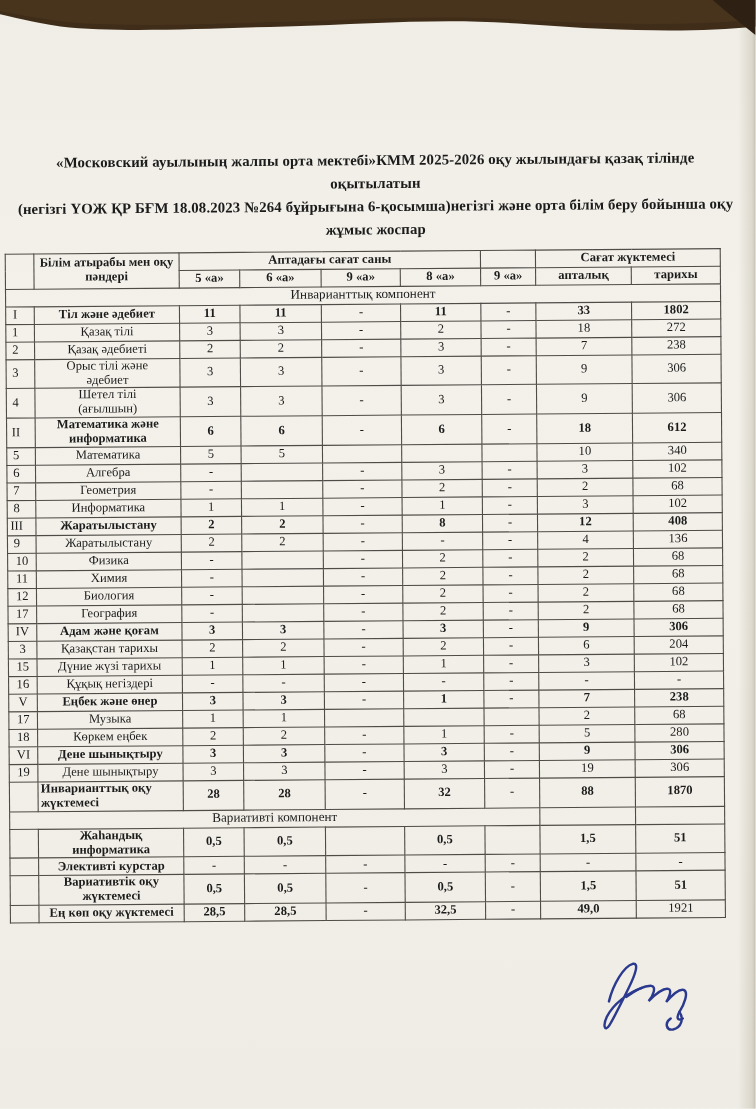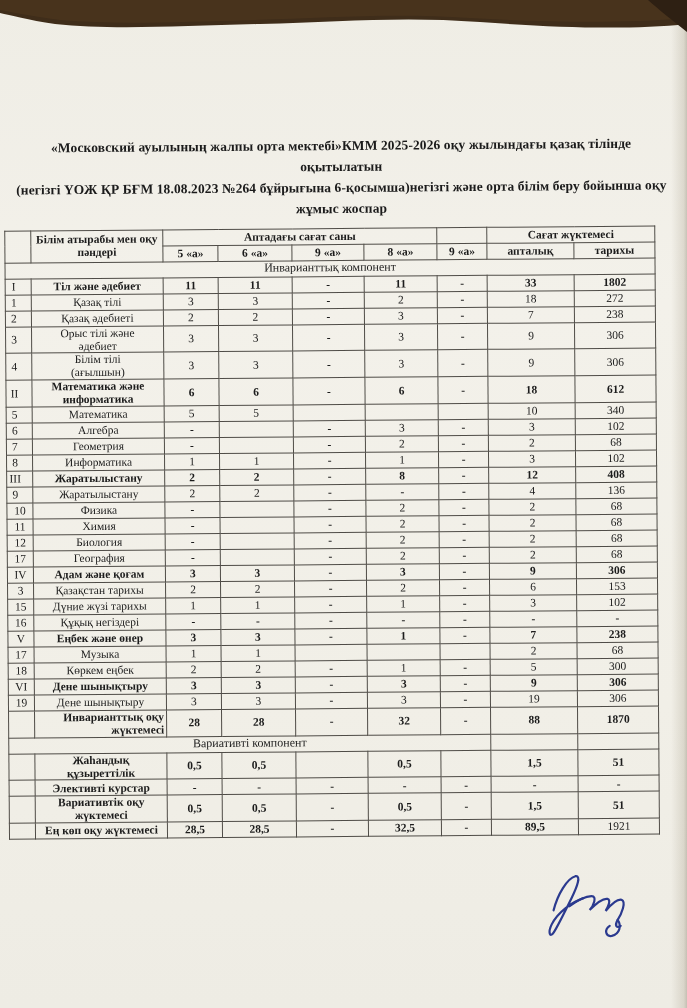--- a/index.html
+++ b/index.html
@@ -146,21 +146,21 @@
           <td>-</td>
           <td>3</td>
           <td>-</td>
           <td>9</td>
           <td>306</td>
         </tr>
         <tr class="clipped">
           <td>
             <div class="num-wrap"><span>4</span></div>
           </td>
-          <td class="name-cell">Білім тілі
+          <td class="name-cell">Шетел тілі
 (ағылшын)</td>
           <td>3</td>
           <td>3</td>
           <td>-</td>
           <td>3</td>
           <td>-</td>
           <td>9</td>
           <td>306</td>
         </tr>
         <tr class="clipped">
@@ -324,21 +324,21 @@
           <td>
             <div class="num-wrap"><span>3</span></div>
           </td>
           <td class="name-cell">Қазақстан тарихы</td>
           <td>2</td>
           <td>2</td>
           <td>-</td>
           <td>2</td>
           <td>-</td>
           <td>6</td>
-          <td>153</td>
+          <td>204</td>
         </tr>
         <tr>
           <td>
             <div class="num-wrap"><span>15</span></div>
           </td>
           <td class="name-cell">Дүние жүзі тарихы</td>
           <td>1</td>
           <td>1</td>
           <td>-</td>
           <td>1</td>
@@ -389,21 +389,21 @@
           <td>
             <div class="num-wrap"><span>18</span></div>
           </td>
           <td class="name-cell">Көркем еңбек</td>
           <td>2</td>
           <td>2</td>
           <td>-</td>
           <td>1</td>
           <td>-</td>
           <td>5</td>
-          <td>300</td>
+          <td>280</td>
         </tr>
         <tr>
           <td>
             <div class="num-wrap"><span>VI</span></div>
           </td>
           <td class="name-cell bold">Дене шынықтыру</td>
           <td class="bold">3</td>
           <td class="bold">3</td>
           <td class="bold">-</td>
           <td class="bold">3</td>
@@ -421,40 +421,40 @@
           <td>-</td>
           <td>3</td>
           <td>-</td>
           <td>19</td>
           <td>306</td>
         </tr>
         <tr>
           <td>
             <div class="num-wrap"><span></span></div>
           </td>
-          <td class="name-cell bold" style="text-align: right;">Инварианттық оқу
+          <td class="name-cell bold" style="text-align: left;">Инварианттық оқу
 жүктемесі</td>
           <td class="bold">28</td>
           <td class="bold">28</td>
           <td class="bold">-</td>
           <td class="bold">32</td>
           <td class="bold">-</td>
           <td class="bold">88</td>
           <td class="bold">1870</td>
         </tr>
         <tr>
           <td class="section-cell" colspan="7">Вариативті компонент</td>
           <td></td>
           <td></td>
         </tr>
         <tr>
           <td>
             <div class="num-wrap"><span></span></div>
           </td>
-          <td class="name-cell bold">Жаһандық құзыреттілік</td>
+          <td class="name-cell bold">Жаһандық информатика</td>
           <td class="bold">0,5</td>
           <td class="bold">0,5</td>
           <td class="bold"></td>
           <td class="bold">0,5</td>
           <td class="bold"></td>
           <td class="bold">1,5</td>
           <td class="bold">51</td>
         </tr>
         <tr>
           <td>
@@ -486,21 +486,21 @@
         <tr>
           <td>
             <div class="num-wrap"><span></span></div>
           </td>
           <td class="name-cell bold">Ең көп оқу жүктемесі</td>
           <td class="bold">28,5</td>
           <td class="bold">28,5</td>
           <td class="bold">-</td>
           <td class="bold">32,5</td>
           <td class="bold">-</td>
-          <td class="bold">89,5</td>
+          <td class="bold">49,0</td>
           <td>1921</td>
         </tr>
       </tbody>
   </table>
 
   <svg class="signature" width="120" height="78" viewBox="0 0 120 78">
     <g fill="none" stroke="#2b3a8f" stroke-width="2.2" stroke-linecap="round">
       <path d="M30,44 C34,28 44,12 52,10 C58,9 54,20 48,32 C42,44 34,60 30,66 C26,72 24,66 28,58 C34,46 48,36 60,32"></path>
       <path d="M46,40 C54,34 62,30 68,30 C74,30 70,40 66,44 C72,38 80,32 84,33 C88,34 84,42 82,45 C88,38 94,33 98,34 C103,36 98,48 94,54 C91,59 92,63 97,60"></path>
       <path d="M94,54 C98,60 96,68 88,70 C82,71 80,64 86,60"></path>

